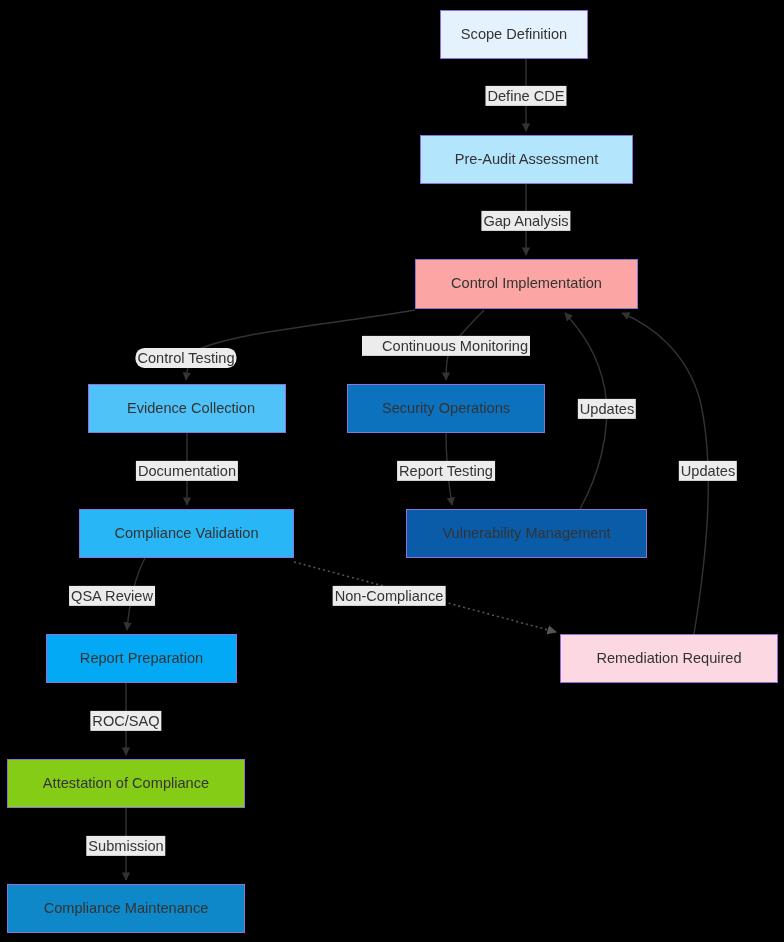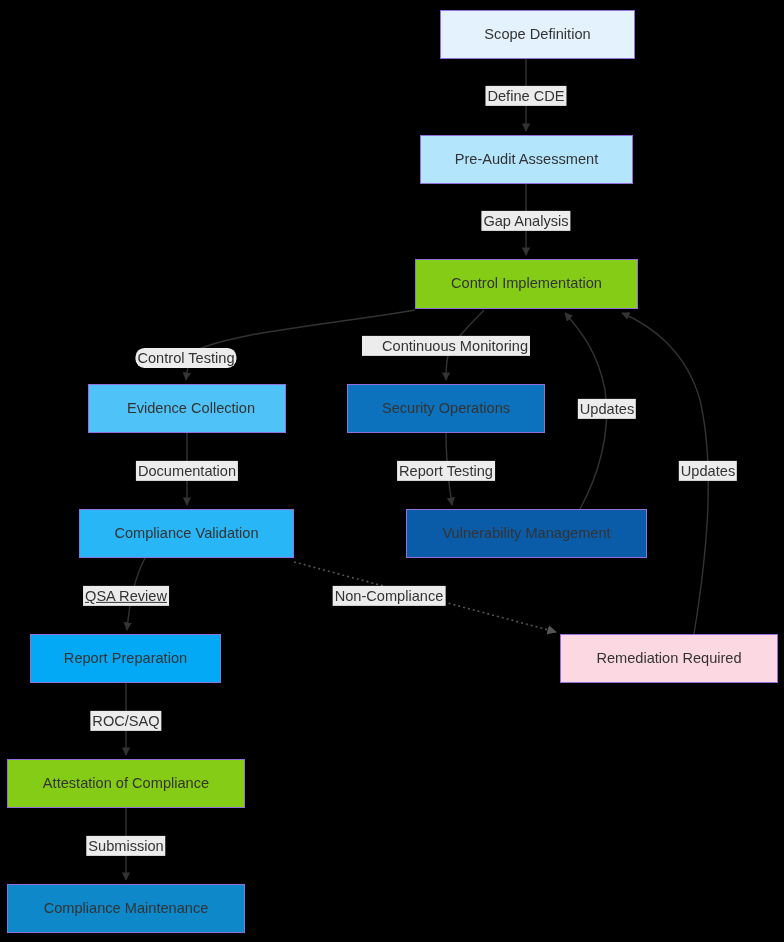--- a/index.html
+++ b/index.html
@@ -82,49 +82,49 @@
 
     <path d="M 294,562 L 556,632" fill="none" stroke="#555555" stroke-width="1.6" stroke-dasharray="2,3" marker-end="url(#arrowdot)"></path>
 
     <path d="M 694,634 C 706,560 716,470 700,400 C 686,350 650,325 622,313" fill="none" stroke="#333333" stroke-width="1.4" marker-end="url(#arrow)"></path>
 
     <path d="M 126,683 L 126,755" fill="none" stroke="#333333" stroke-width="1.4" marker-end="url(#arrow)"></path>
 
     <path d="M 126,808 L 126,880" fill="none" stroke="#333333" stroke-width="1.4" marker-end="url(#arrow)"></path>
   </svg>
 
-  <div class="node" style="left:440px; top:10px; width:195px; height:49px; background:#e3f2fd;">
+  <div class="node" style="left:440px; top:10px; width:148px; height:49px; background:#e3f2fd;">
     <span>Scope Definition</span>
   </div>
 
   <div class="node" style="left:420px; top:135px; width:213px; height:49px; background:#b3e5fc;">
     <span>Pre-Audit Assessment</span>
   </div>
 
-  <div class="node" style="left:415px; top:259px; width:223px; height:50px; background:#84cc16;">
+  <div class="node" style="left:415px; top:259px; width:223px; height:50px; background:#fca5a5;">
     <span>Control Implementation</span>
   </div>
 
   <div class="node" style="left:88px; top:384px; width:198px; height:49px; background:#4fc3f7;padding-left:8px;">
     <span>Evidence Collection</span>
   </div>
 
   <div class="node" style="left:347px; top:384px; width:198px; height:49px; background:#0c72bd;">
     <span>Security Operations</span>
   </div>
 
   <div class="node" style="left:79px; top:509px; width:215px; height:49px; background:#29b6f6;">
     <span>Compliance Validation</span>
   </div>
 
   <div class="node" style="left:406px; top:509px; width:241px; height:49px; background:#0b5ca8;">
     <span>Vulnerability Management</span>
   </div>
 
-  <div class="node" style="left:30px; top:634px; width:191px; height:49px; background:#03a9f4;">
+  <div class="node" style="left:46px; top:634px; width:191px; height:49px; background:#03a9f4;">
     <span>Report Preparation</span>
   </div>
 
   <div class="node" style="left:560px; top:634px; width:218px; height:49px; background:#fcd9e2;">
     <span>Remediation Required</span>
   </div>
 
   <div class="node" style="left:7px; top:759px; width:238px; height:49px; background:#84cc16;">
     <span>Attestation of Compliance</span>
   </div>
@@ -140,21 +140,21 @@
   <div class="edge-label" style="left:186px; top:358px;border-radius:9px;">Control Testing</div>
 
   <div class="edge-label" style="left:446px; top:346px;padding-left:20px;">Continuous Monitoring</div>
 
   <div class="edge-label" style="left:187px; top:471px;">Documentation</div>
 
   <div class="edge-label" style="left:446px; top:471px;">Report Testing</div>
 
   <div class="edge-label" style="left:607px; top:409px;">Updates</div>
 
-  <div class="edge-label" style="left:126px; top:596px;text-decoration:underline;">QSA Review</div>
+  <div class="edge-label" style="left:112px; top:596px;">QSA Review</div>
 
   <div class="edge-label" style="left:389px; top:596px;">Non-Compliance</div>
 
   <div class="edge-label" style="left:708px; top:471px;">Updates</div>
 
   <div class="edge-label" style="left:126px; top:721px;">ROC/SAQ</div>
 
   <div class="edge-label" style="left:126px; top:846px;">Submission</div>
 
 </div>

